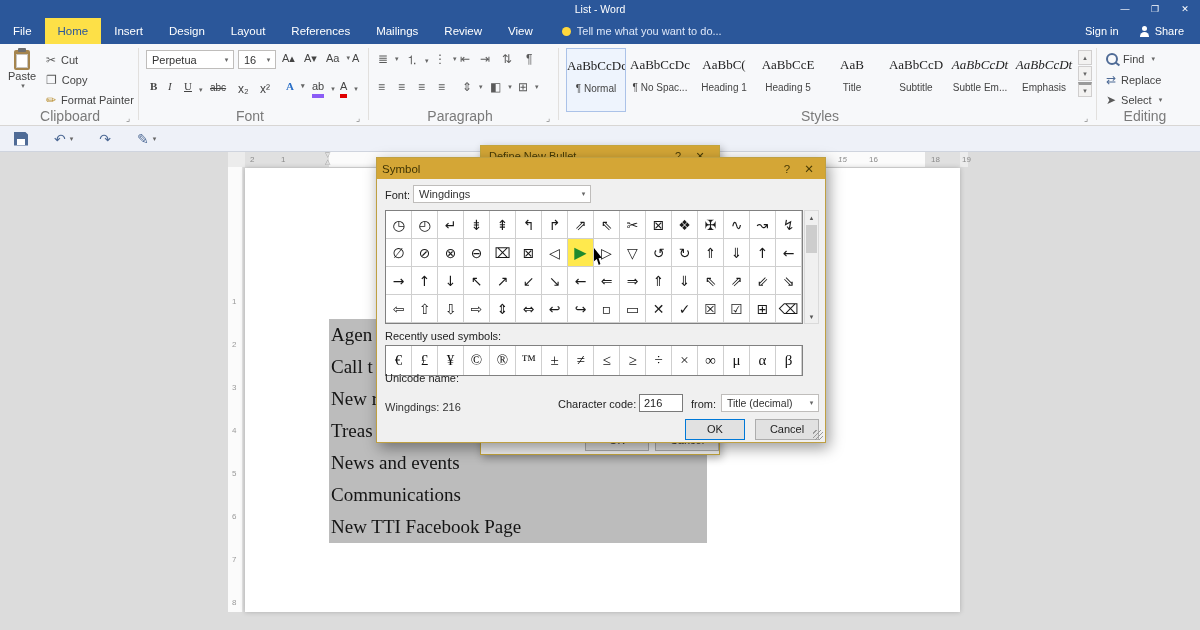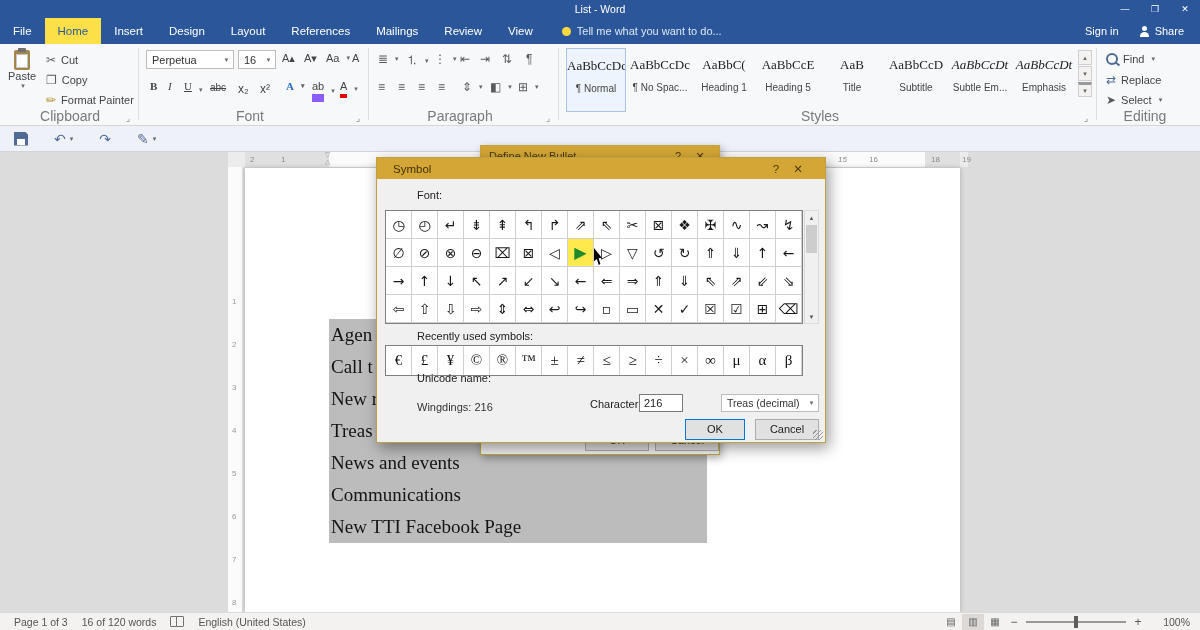--- a/index.html
+++ b/index.html
@@ -36,21 +36,21 @@
   .combo{position:absolute;height:19px;background:#fff;border:1px solid #bfbdbb;display:flex;align-items:center;
          font-size:11px;padding-left:5px;box-sizing:border-box;color:#333;}
   .combo .car{margin-left:auto;width:13px;text-align:center;}
   .fb{font-weight:bold;font-family:"Liberation Serif",serif;}
   .fi{font-style:italic;font-family:"Liberation Serif",serif;}
   .fu{text-decoration:underline;font-family:"Liberation Serif",serif;}
   .fs{text-decoration:line-through;font-size:10px;}
   .fsm{font-size:12px;}
   .fx{color:#2a6fc7;font-family:"Liberation Serif",serif;font-weight:bold;}
   .barbtn{position:relative;padding-bottom:2px;}
-  .hl-bar{border-bottom:8px solid #8b5cf6;}
+  .hl-bar{border-bottom:4px solid #8b5cf6;}
   .fc-bar{border-bottom:4px solid #e00000;}
   .clearfmt{position:relative;}
   .clearfmt::after{content:"";position:absolute;right:-5px;bottom:1px;width:6px;height:4px;background:#f3a6c0;}
   
   .stylecard{position:absolute;top:4px;width:60px;height:64px;text-align:center;overflow:hidden;}
   .stylecard.selected{border:1px solid #abc2e8;background:#eef4fd;box-sizing:border-box;}
   .stylecard .prev{font-family:"Liberation Serif",serif;font-size:13px;line-height:34px;white-space:nowrap;overflow:hidden;color:#222;}
   .stylecard .nm{font-size:10px;color:#444;white-space:nowrap;overflow:hidden;}
   .sc-h{color:#2e74b5;}
   .sc-title{font-size:17px;}
@@ -83,23 +83,23 @@
   
   .dlg-behind{position:absolute;left:480px;top:-7px;width:240px;height:310px;background:#f0f0f0;
               border:1px solid #c4a63e;z-index:10;box-shadow:2px 3px 8px rgba(0,0,0,.3);box-sizing:border-box;}
   .dlgb-title{height:20px;background:#d4a636;color:#463a05;display:flex;align-items:center;padding:0 8px;font-size:11px;}
   .dlgb-title .sp{flex:1;}
   .dlgq{width:22px;text-align:center;color:#4a3c05;}
   .dlgb-btn{position:absolute;bottom:3px;height:22px;width:64px;background:#e1e1e1;border:1px solid #adadad;
             text-align:center;line-height:20px;font-size:11px;color:#333;box-sizing:border-box;}
   .dlg{position:absolute;left:376px;top:5px;width:450px;height:286px;background:#f0f0f0;border:1px solid #bfa042;
        z-index:20;box-shadow:3px 5px 14px rgba(0,0,0,.4);box-sizing:border-box;}
-  .dlg-title{height:21px;background:#d4a636;display:flex;align-items:center;padding:0 16px;font-size:11.5px;color:#3f3404;}
+  .dlg-title{height:21px;background:#d4a636;display:flex;align-items:center;padding:0 5px;font-size:11.5px;color:#3f3404;}
   .dlg-title .sp{flex:1;}
-  .dlg-lbl{position:absolute;font-size:11px;color:#222;margin-left:32px;}
+  .dlg-lbl{position:absolute;font-size:11px;color:#222;}
   .symgrid{position:absolute;left:8px;top:52px;width:418px;height:114px;background:#fff;border:1px solid #808080;
            display:grid;grid-template-columns:repeat(16,1fr);grid-template-rows:repeat(4,1fr);box-sizing:border-box;}
   .symcell{border-right:1px solid #cfcfcf;border-bottom:1px solid #cfcfcf;display:flex;align-items:center;justify-content:center;
            font-size:14px;color:#1a1a1a;font-family:"DejaVu Sans",sans-serif;overflow:hidden;}
   .symcell.sel{background:#ffe94d;color:#1e8a2e;font-size:16px;}
   .dscroll{position:absolute;left:427px;top:52px;width:15px;height:114px;background:#f0f0f0;border:1px solid #dadada;box-sizing:border-box;}
   .dsb{position:absolute;left:0;width:13px;height:13px;font-size:6px;color:#555;display:flex;align-items:center;justify-content:center;}
   .dthumb{position:absolute;left:1px;top:14px;width:11px;height:28px;background:#cdcdcd;}
   .recentgrid{position:absolute;left:8px;top:187px;width:418px;height:31px;background:#fff;border:1px solid #808080;
               display:grid;grid-template-columns:repeat(16,1fr);box-sizing:border-box;}
@@ -392,20 +392,24 @@
     </div>
 
     <div class="dlg">
       <div class="dlg-title">
         <span>Symbol</span>
         <span class="sp"></span>
         <span class="dlgq">?</span>
         <span class="dlgq">✕</span>
       </div>
       <div class="dlg-lbl" style="left:8px;top:31px">Font:</div>
+      <div class="combo" style="left:36px;top:27px;width:178px;height:18px">
+        <span>Wingdings</span>
+        <span class="car">▾</span>
+      </div>
       <div class="symgrid" id="symgrid">
           <div class="symcell">◷</div>
           <div class="symcell">◴</div>
           <div class="symcell">↵</div>
           <div class="symcell">⇟</div>
           <div class="symcell">⇞</div>
           <div class="symcell">↰</div>
           <div class="symcell">↱</div>
           <div class="symcell">⇗</div>
           <div class="symcell">⇖</div>
@@ -488,41 +492,24 @@
           <div class="reccell">μ</div>
           <div class="reccell">α</div>
           <div class="reccell">β</div>
         </div>
       <div class="dlg-lbl" style="left:8px;top:214px">Unicode name:</div>
       <div class="dlg-lbl" style="left:8px;top:243px;color:#333">Wingdings: 216</div>
       <div class="dlg-lbl" style="left:181px;top:240px">Character code:</div>
       <div class="dinput" style="left:262px;top:236px;width:44px">216</div>
       <div class="dlg-lbl" style="left:314px;top:240px">from:</div>
       <div class="combo" style="left:344px;top:236px;width:98px;height:18px;font-size:10.5px">
-        <span>Treas (decimal)</span>
+        <span>Title (decimal)</span>
         <span class="car">▾</span>
       </div>
       <div class="dlg-btn default" style="left:308px;width:60px">OK</div>
       <div class="dlg-btn" style="left:378px;width:64px">Cancel</div>
       <div class="grip"></div>
       <div class="cursor"></div>
     </div>
   </div>
 
-  <div class="statusbar">
-    <span class="st">Page 1 of 3</span>
-    <span class="st">16 of 120 words</span>
-    <span class="book"></span>
-    <span class="st">English (United States)</span>
-    <span class="st-right">
-      <span class="viewbtn">▤</span>
-      <span class="viewbtn active">▥</span>
-      <span class="viewbtn">▦</span>
-      <span class="zoomsign">−</span>
-      <span class="zoomtrack">
-        <span class="zoomthumb"></span>
-      </span>
-      <span class="zoomsign">+</span>
-      <span class="zoomval">100%</span>
-    </span>
-  </div>
 
 </div>
 
 </body></html>

